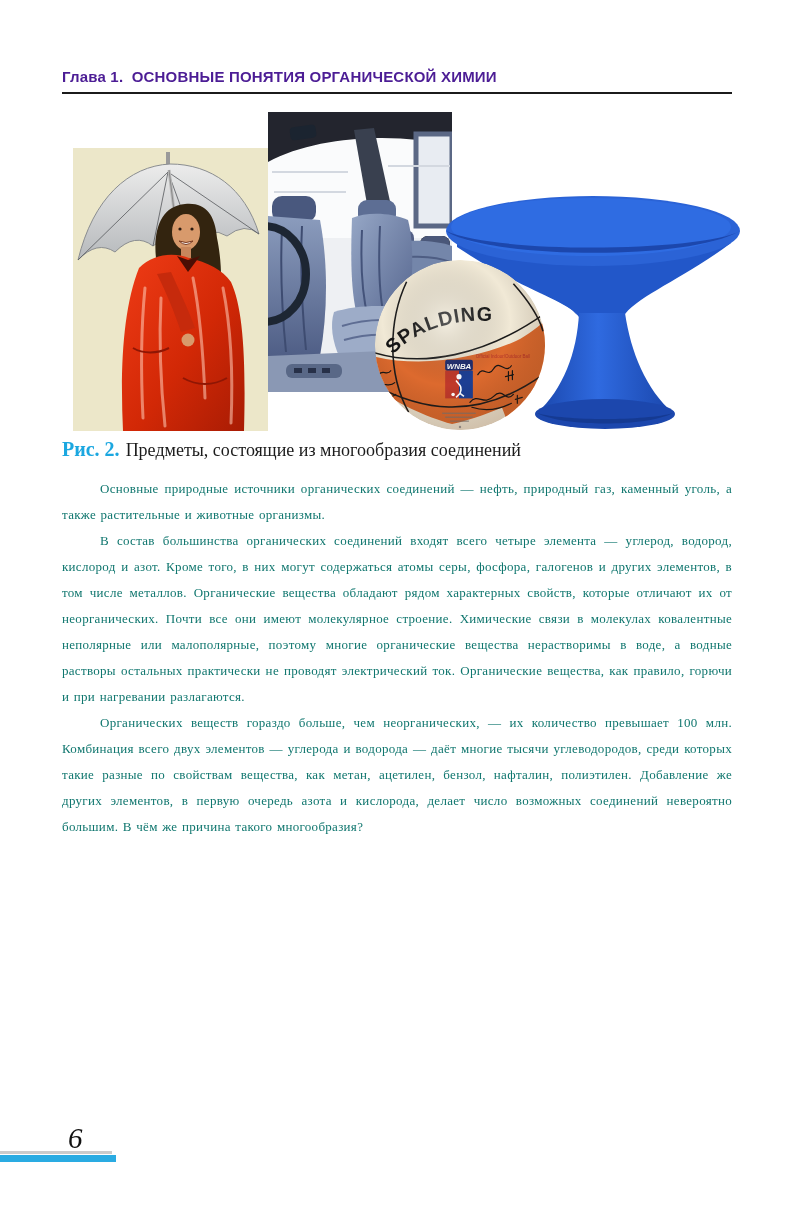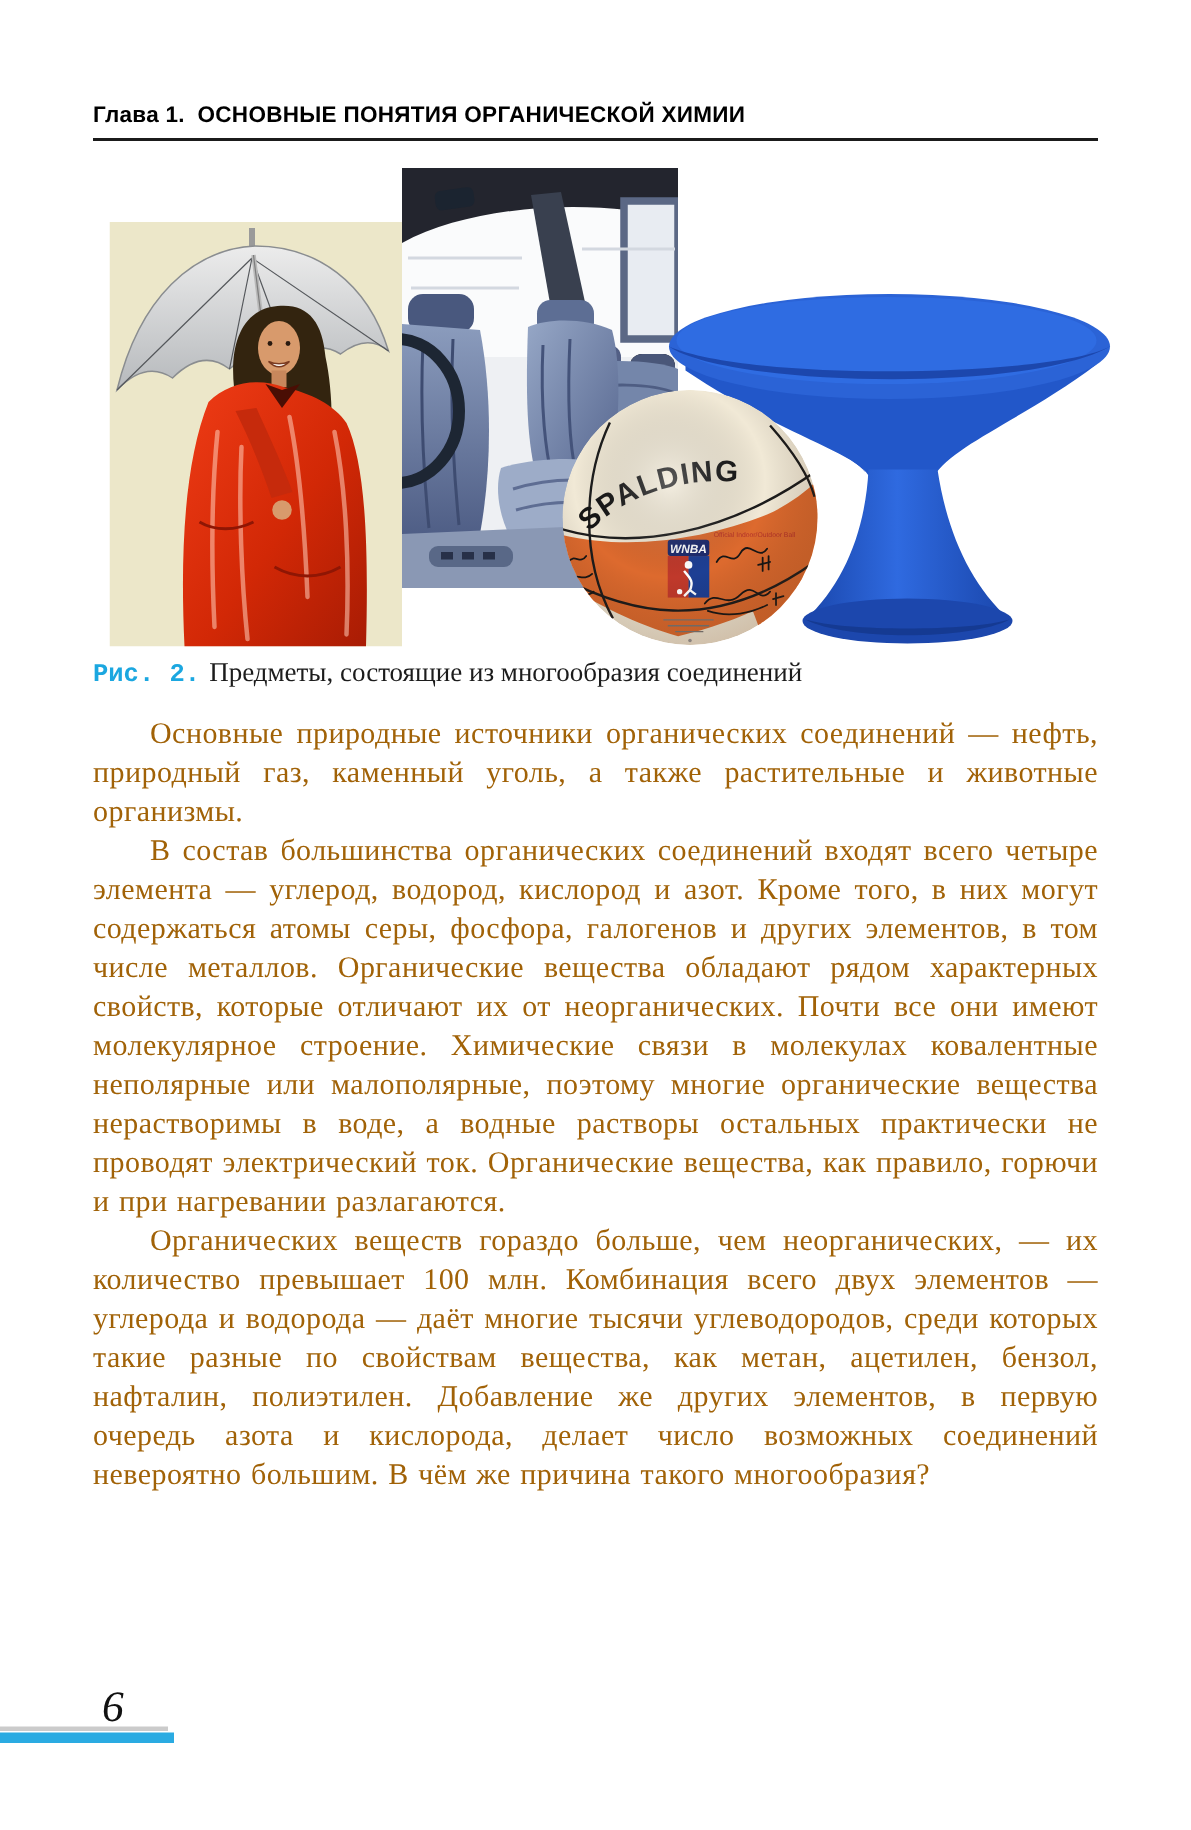--- a/index.html
+++ b/index.html
@@ -1,40 +1,40 @@
 <!DOCTYPE html>
 <html><head>
 <meta charset="utf-8">
 <style>
   html,body{margin:0;padding:0;background:#ffffff;}
   .page{position:relative;width:794px;height:1220px;background:#ffffff;overflow:hidden;
         font-family:"Liberation Serif", serif;color:#161616;}
   
   .chapter-header{position:absolute;left:62px;top:68px;width:670px;
-        font-family:"Liberation Sans", sans-serif;font-size:15px;color:#000000;
+        font-family:"Liberation Sans", sans-serif;font-size:15px;color:#4c1d95;
         letter-spacing:.2px;white-space:nowrap;}
   .chap-label{font-weight:800;}
   .chap-title{font-weight:700;margin-left:4px;}
   .header-rule{position:absolute;left:62px;top:92px;width:670px;height:0;
         border-top:2px solid #1b1b1b;}
   
   .figure-area{position:absolute;left:62px;top:110px;width:670px;height:324px;}
   .fig-img{position:absolute;}
   .img-car{left:206px;top:2px;width:184px;height:280px;z-index:1;}
   .img-woman{left:11px;top:38px;width:195px;height:283px;z-index:2;}
   .img-table{left:381px;top:83px;width:300px;height:240px;z-index:3;}
   .img-ball{left:311px;top:148px;width:174px;height:174px;z-index:4;}
   
   .caption{position:absolute;left:62px;top:438px;width:670px;font-size:18px;color:#1c1c1c;}
-  .caption .cap-label{font-family:Liberation Mono, monospace;font-weight:700;
-        font-size:17px;color:#1ba7e0;margin-right:6px;}
+  .caption .cap-label{font-family:Liberation Serif, serif;font-weight:700;
+        font-size:20px;color:#1ba7e0;margin-right:6px;}
   
   .body-text{position:absolute;left:62px;top:476px;width:670px;}
-  .body-text p{margin:0;font-size:20px;line-height:26px;text-align:justify;
-        text-indent:38px;letter-spacing:.3px;word-spacing:1px;color:#a16207;}
+  .body-text p{margin:0;font-size:13px;line-height:26px;text-align:justify;
+        text-indent:38px;letter-spacing:.3px;word-spacing:1px;color:#0f766e;}
   
   .page-number{position:absolute;left:68px;top:1122px;font-style:italic;
         font-size:29px;color:#111;}
   .footer-rule-gray{position:absolute;left:0;top:1151px;width:112px;height:3px;background:#cbcbcb;}
   .footer-rule-blue{position:absolute;left:0;top:1155px;width:116px;height:7px;background:#2aabe2;}
 </style>
 </head>
 <body>
 
 <div class="page">

